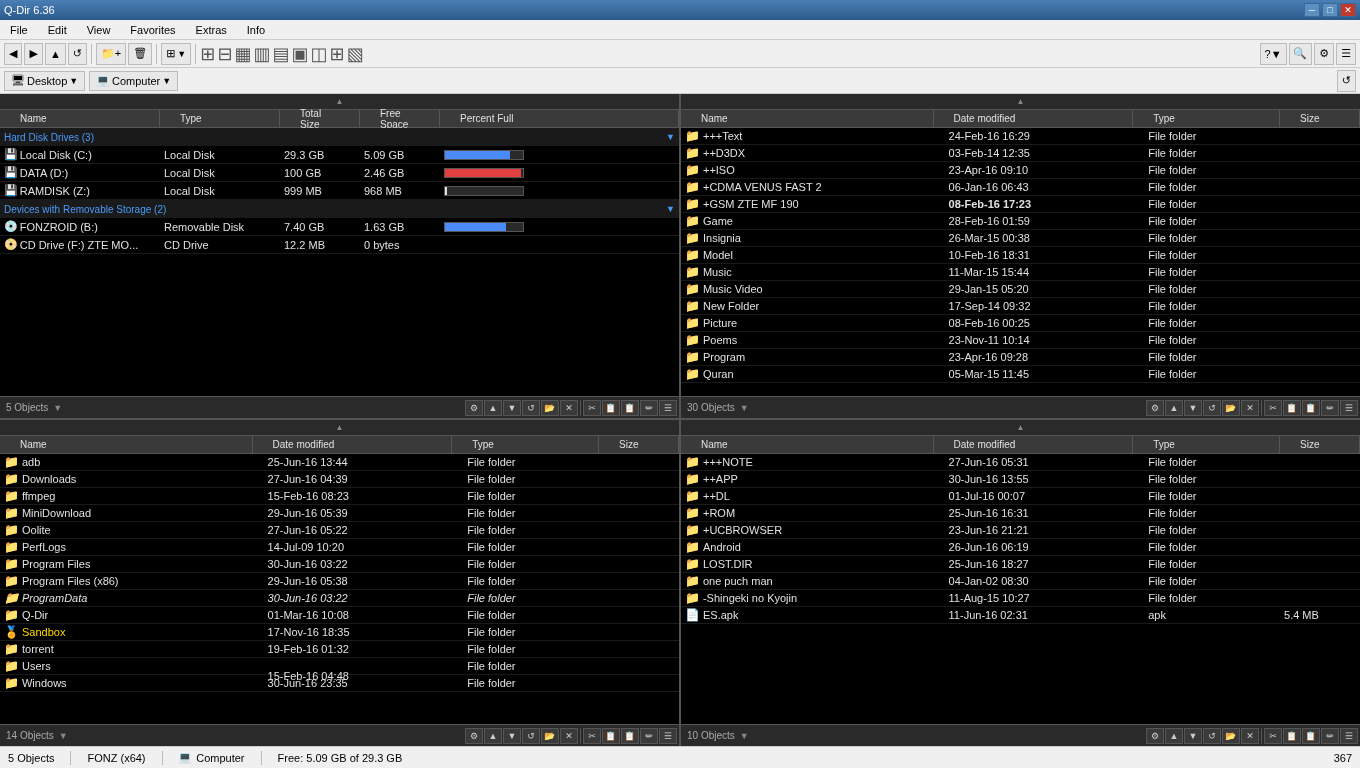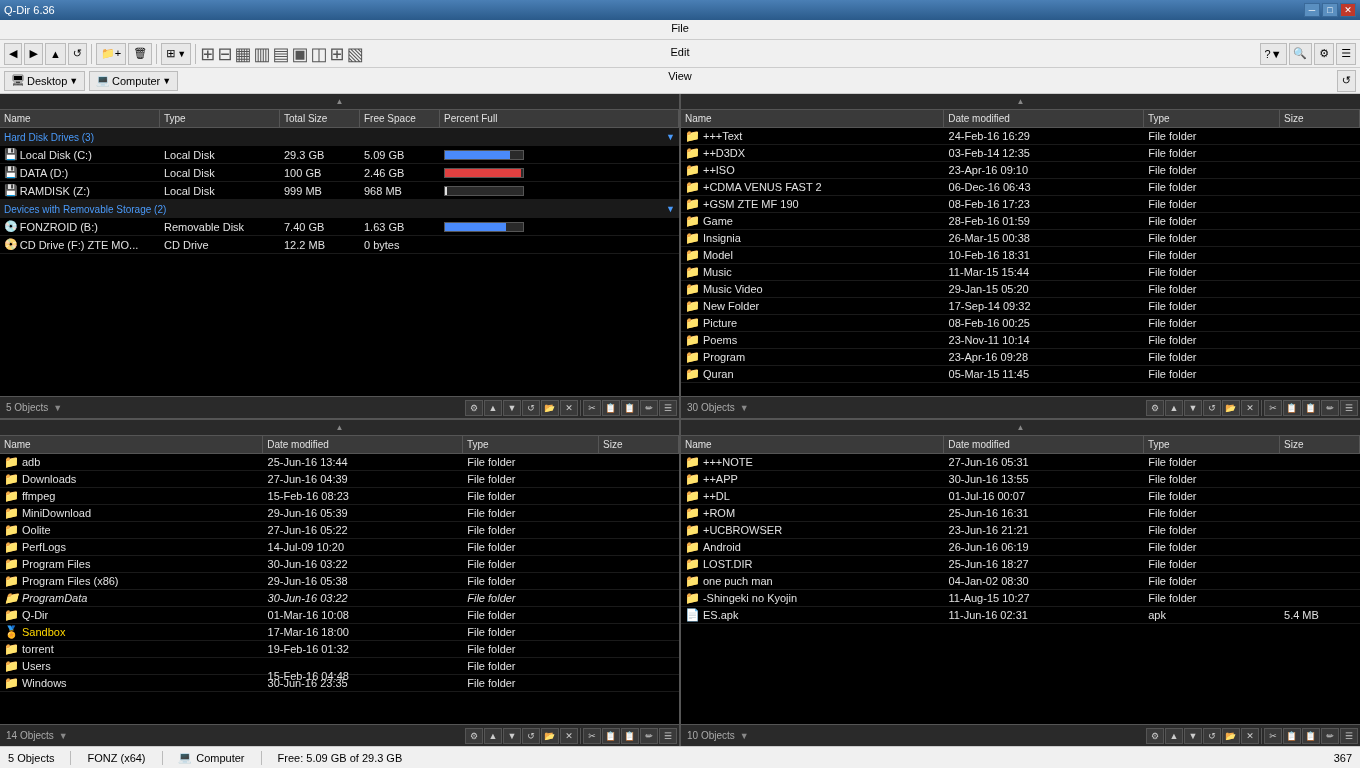--- a/index.html
+++ b/index.html
@@ -39,21 +39,20 @@
     
     #menu-bar {
       background: #f0f0f0;
       height: 20px;
       display: flex;
       align-items: center;
       padding: 0 4px;
       gap: 8px;
       border-bottom: 1px solid #ccc;
       color: #000;
-      flex-direction: column;
     }
     .menu-item {
       padding: 2px 6px;
       cursor: pointer;
       font-size: 11px;
     }
 
     
     #toolbar {
       background: #f0f0f0;
@@ -131,21 +130,21 @@
 
     
     .col-headers {
       display: flex;
       background: #3a3a3a;
       border-bottom: 1px solid #555;
       height: 18px;
       align-items: center;
     }
     .col-header {
-      padding: 0 4px;
+      padding: 0 20px;
       font-size: 10px;
       color: #e0e0e0;
       border-right: 1px solid #555;
       height: 100%;
       display: flex; align-items: center;
       cursor: pointer;
     }
 
     
     .file-list {
@@ -463,27 +462,27 @@
             <div class="file-cell" style="width:80px;"></div>
           </div>
         <div class="file-row">
             <div class="file-cell" style="flex:2;"><span class="folder-icon">📁</span>++ISO</div>
             <div class="file-cell" style="flex:1.5;">23-Apr-16 09:10</div>
             <div class="file-cell" style="flex:1;">File folder</div>
             <div class="file-cell" style="width:80px;"></div>
           </div>
         <div class="file-row">
             <div class="file-cell" style="flex:2;"><span class="folder-icon">📁</span>+CDMA VENUS FAST 2</div>
-            <div class="file-cell" style="flex:1.5;">06-Dec-16 06:43</div>
+            <div class="file-cell" style="flex:1.5;">06-Jan-16 06:43</div>
             <div class="file-cell" style="flex:1;">File folder</div>
             <div class="file-cell" style="width:80px;"></div>
           </div>
         <div class="file-row">
             <div class="file-cell" style="flex:2;"><span class="folder-icon">📁</span>+GSM ZTE MF 190</div>
-            <div class="file-cell" style="flex:1.5;">08-Feb-16 17:23</div>
+            <div class="file-cell" style="flex:1.5;font-weight:bold;">08-Feb-16 17:23</div>
             <div class="file-cell" style="flex:1;">File folder</div>
             <div class="file-cell" style="width:80px;"></div>
           </div>
         <div class="file-row">
             <div class="file-cell" style="flex:2;"><span class="folder-icon">📁</span>Game</div>
             <div class="file-cell" style="flex:1.5;">28-Feb-16 01:59</div>
             <div class="file-cell" style="flex:1;">File folder</div>
             <div class="file-cell" style="width:80px;"></div>
           </div>
         <div class="file-row">
@@ -633,21 +632,21 @@
             <div class="file-cell" style="width:80px;"></div>
           </div>
         <div class="file-row">
             <div class="file-cell" style="flex:2;"><span class="folder-icon">📁</span>Q-Dir</div>
             <div class="file-cell" style="flex:1.5;">01-Mar-16 10:08</div>
             <div class="file-cell" style="flex:1;">File folder</div>
             <div class="file-cell" style="width:80px;"></div>
           </div>
         <div class="file-row">
             <div class="file-cell" style="flex:2;color:#ffd700;"><span style="font-size:12px;margin-right:3px;">🏅</span>Sandbox</div>
-            <div class="file-cell" style="flex:1.5;">17-Mar-16 18:00</div>
+            <div class="file-cell" style="flex:1.5;">17-Nov-16 18:35</div>
             <div class="file-cell" style="flex:1;">File folder</div>
             <div class="file-cell" style="width:80px;"></div>
           </div>
         <div class="file-row">
             <div class="file-cell" style="flex:2;"><span class="folder-icon">📁</span>torrent</div>
             <div class="file-cell" style="flex:1.5;">19-Feb-16 01:32</div>
             <div class="file-cell" style="flex:1;">File folder</div>
             <div class="file-cell" style="width:80px;"></div>
           </div>
         <div class="file-row">

